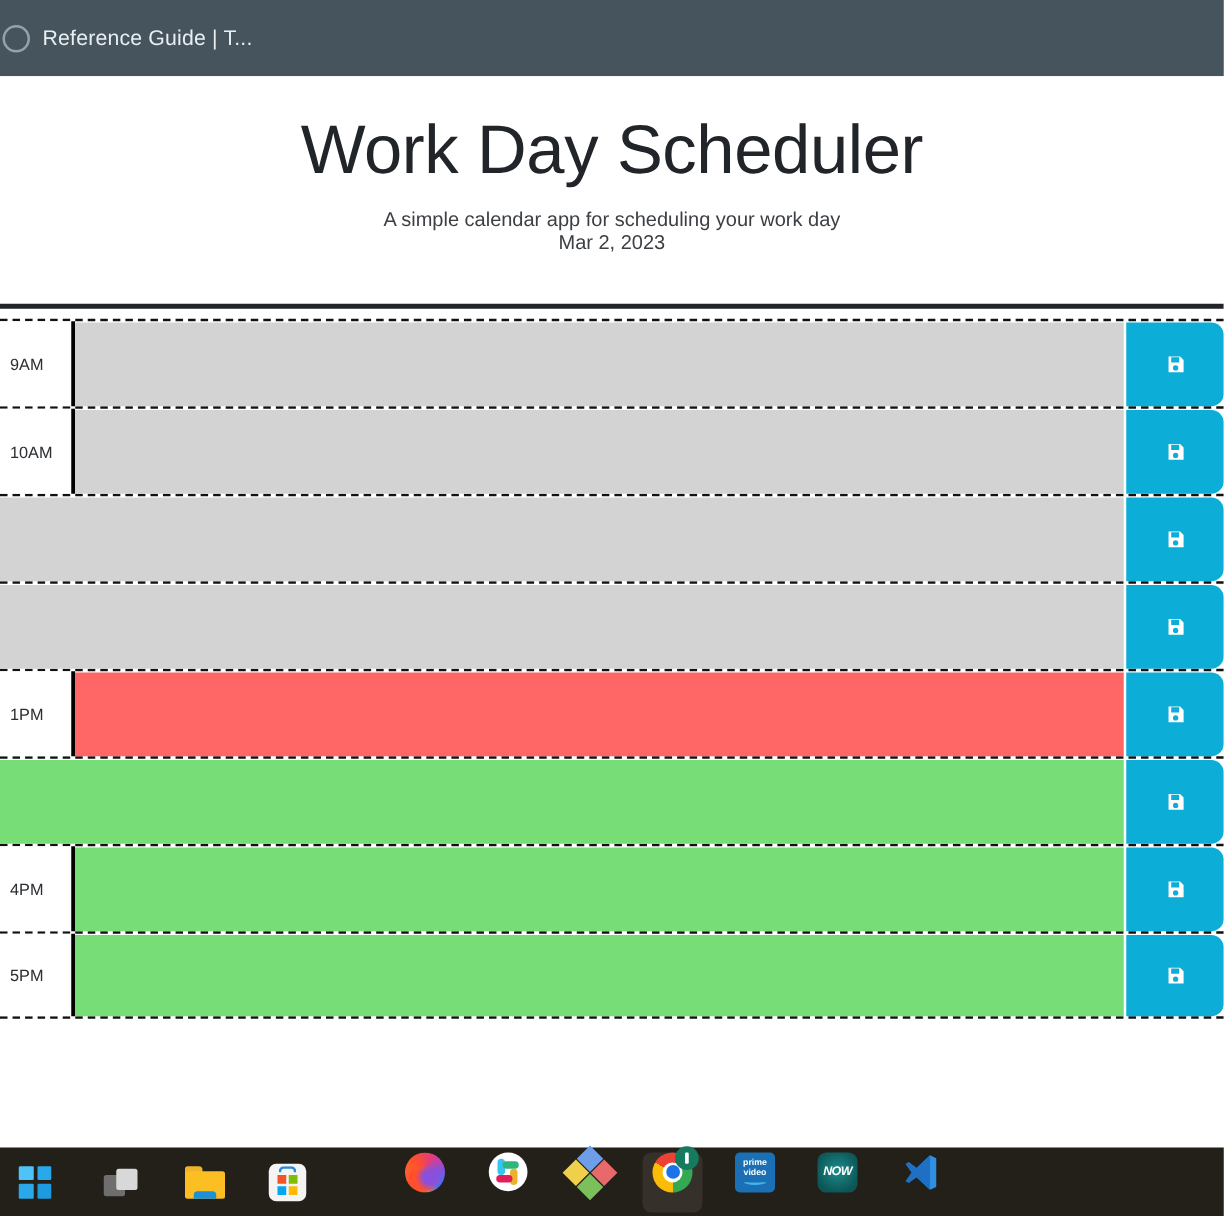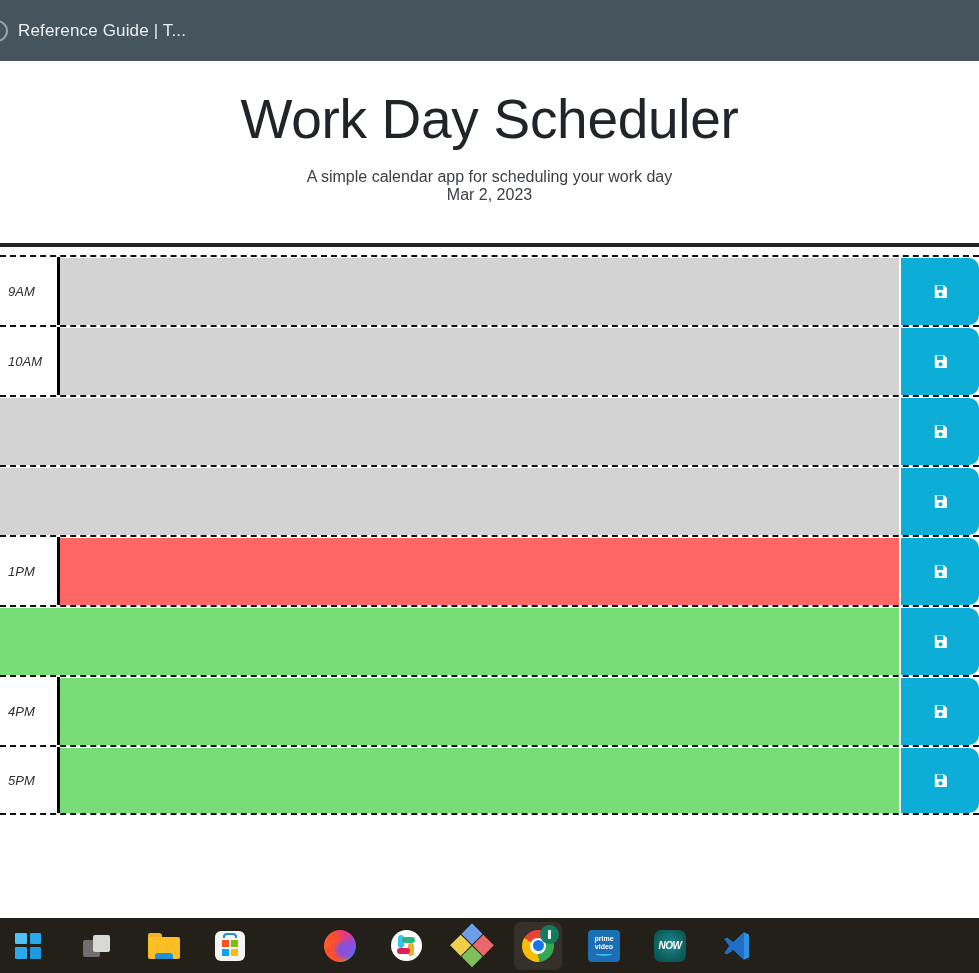--- a/index.html
+++ b/index.html
@@ -15,21 +15,21 @@
 
   
   .browser-bar {
     position: absolute;
     top: 0; left: 0;
     width: 979px;
     height: 61px;
     background: #45545d;
     display: flex;
     align-items: center;
-    padding-left: 0;
+    padding-left: 16px;
     overflow: hidden;
   }
   .tab-favicon {
     width: 22px;
     height: 22px;
     border-radius: 50%;
     border: 2px solid #93a3ac;
     margin-left: -14px;
     flex: 0 0 auto;
   }
@@ -96,21 +96,20 @@
   .hour-label {
     flex: 0 0 60px;
     width: 60px;
     background: #ffffff;
     color: #2b2f33;
     font-size: 13px;
     display: flex;
     align-items: center;
     padding-left: 8px;
     border-right: 3px solid #000000;
-    font-style: italic;
   }
 
   .description {
     flex: 1 1 auto;
     border: 0;
     outline: none;
     resize: none;
     font-family: "Liberation Sans", sans-serif;
     font-size: 15px;
     color: #212529;
@@ -238,21 +237,21 @@
   .store .grid i:nth-child(4){background:#ffba08;}
 
   .tb-right {
     display: flex;
     align-items: center;
     margin-left: 62px;
     gap: 18px;
   }
   .tb-app {
     width: 48px; height: 48px;
-    display:flex; align-items:center; justify-content:center;
+    display:flex; align-items:flex-start; justify-content:center;
     position:relative; cursor:pointer; border-radius:7px;
   }
   .tb-app.active { background: #36302a; }
 
   .firefox { width:32px;height:32px;border-radius:50%;
     background: radial-gradient(circle at 62% 62%, #8a4fdd 0 18%, rgba(138,79,221,0) 40%),
                 radial-gradient(circle at 35% 72%, #ff4f2b 0 26%, rgba(255,79,43,0) 52%),
                 conic-gradient(from 200deg, #ffbd2e, #ff7139, #ff4f2b, #e63b7a, #8a4fdd, #2b7fff, #ffbd2e);
   }
   .slack { width:31px;height:31px;border-radius:50%;background:#ffffff;position:relative;}

